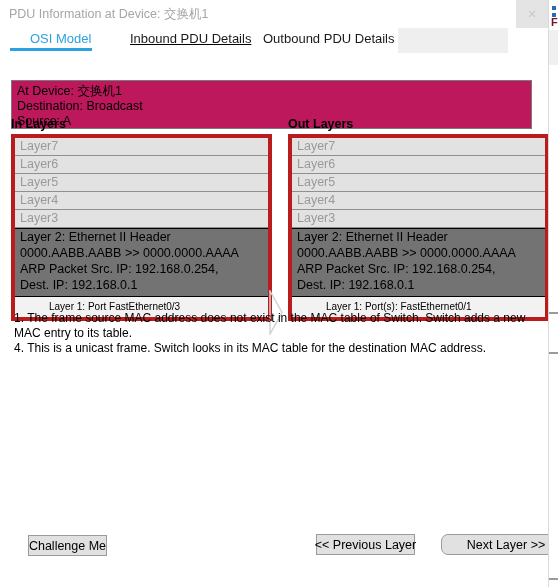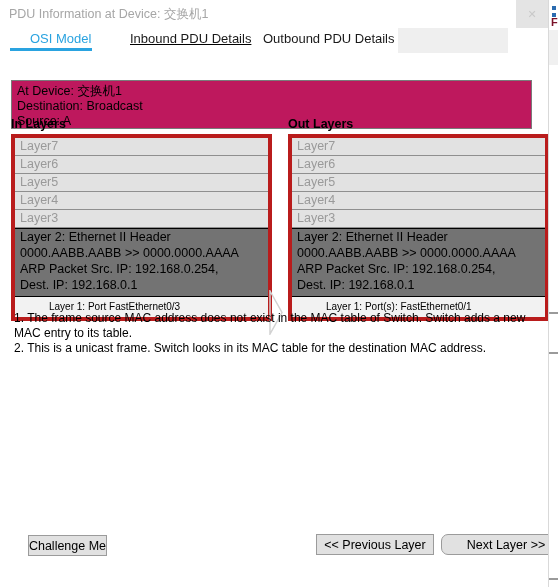--- a/index.html
+++ b/index.html
@@ -270,21 +270,21 @@
     font-size: 12.5px;
     color: #000000;
     display: flex;
     align-items: center;
     justify-content: center;
     white-space: nowrap;
     padding: 0;
     margin-left: 16px;
   }
   #btn-challenge { left: 12px;  top: 479px; width: 79px;  height: 21px; }
-  #btn-prev      { left: 300px; top: 478px; width: 118px; height: 21px; text-align: center; }
+  #btn-prev      { left: 300px; top: 478px; width: 99px; height: 21px; text-align: center; }
   #btn-next      { left: 425px; top: 478px; width: 130px; height: 21px; border-radius: 7px; }
 </style>
 </head>
 <body>
 
 <div id="behind-sliver">
   <div class="b-tick" style="top:6px;"></div>
   <div class="b-tick" style="top:13px;"></div>
   <div class="b-glyph">F</div>
   <div class="b-band" style="top:30px;height:35px;"></div>
@@ -382,21 +382,21 @@
     </div>
 
     <div id="flow-arrow">
       <svg width="15" height="45" viewBox="0 0 15 45" xmlns="http://www.w3.org/2000/svg">
         <path d="M1 1 L13 22.5 L1 44 Z" fill="none" stroke="#d2d2d2" stroke-width="1.5"></path>
       </svg>
     </div>
 
     <div id="notes">
       <div class="note">1. The frame source MAC address does not exist in the MAC table of Switch. Switch adds a new MAC entry to its table.</div>
-      <div class="note">2. This is a unicast frame. Switch looks in its MAC table for the destination MAC address.</div>
+      <div class="note">4. This is a unicast frame. Switch looks in its MAC table for the destination MAC address.</div>
     </div>
 
     <button class="btn" id="btn-challenge">Challenge Me</button>
     <button class="btn" id="btn-prev">&lt;&lt; Previous Layer</button>
     <button class="btn" id="btn-next">Next Layer &gt;&gt;</button>
 
   </div>
 </div>
 
 </body></html>

